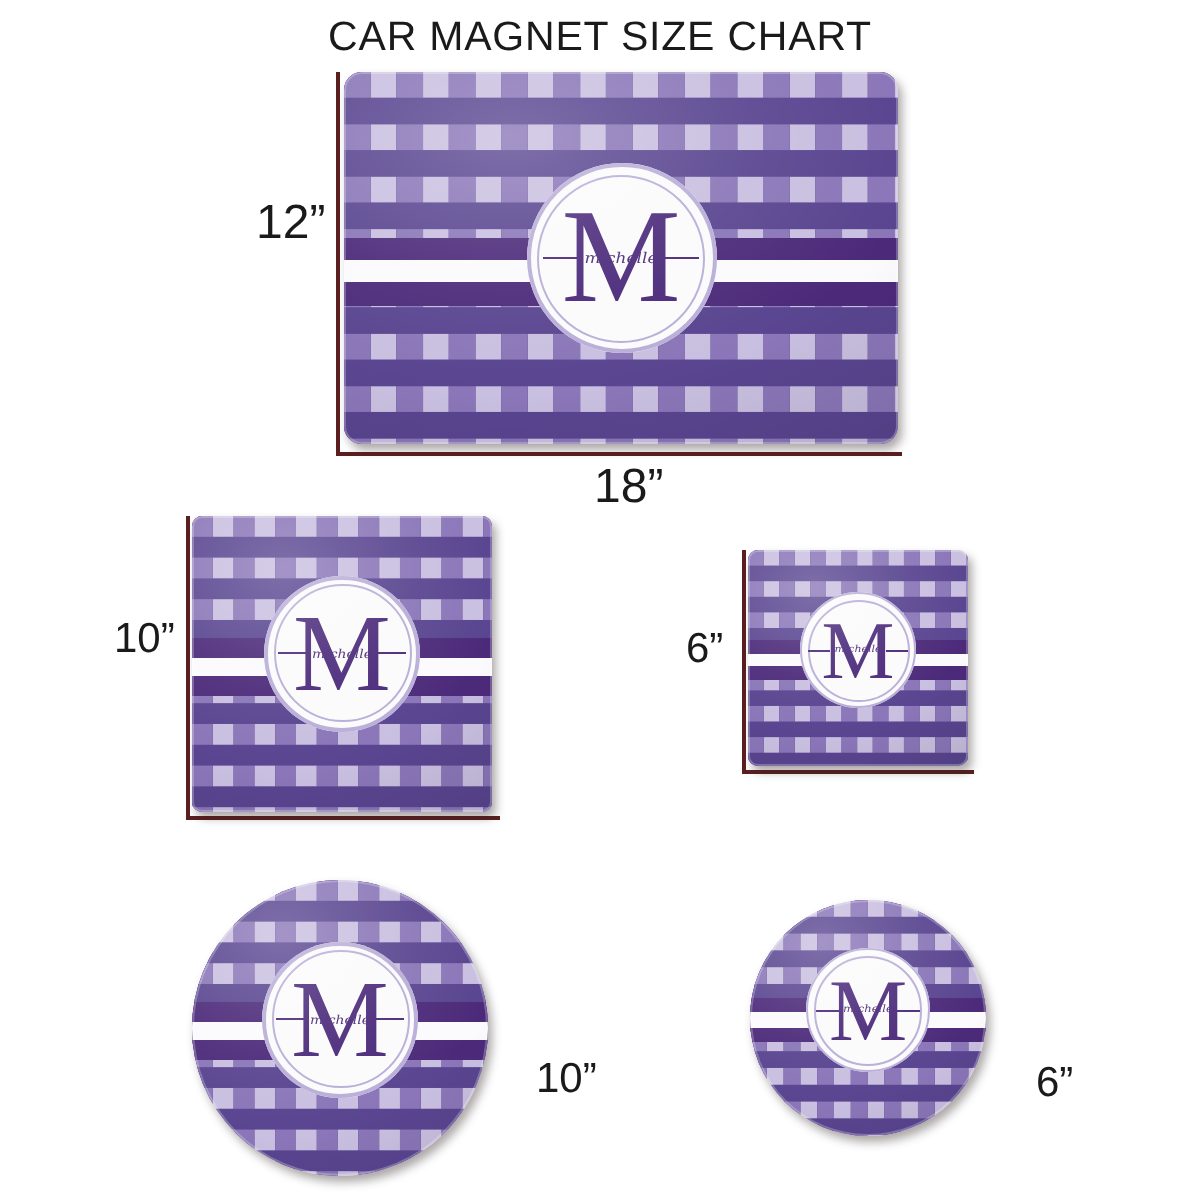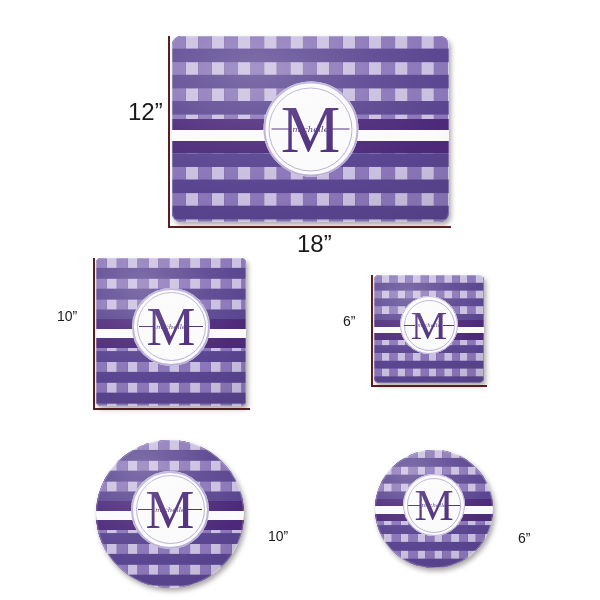--- a/index.html
+++ b/index.html
@@ -40,21 +40,21 @@
     background: #5c1f1f;
   }
   .guide-h {
     position: absolute;
     height: 2px;
     background: #5c1f1f;
   }
 
   .dim-label {
     position: absolute;
-    font-size: 14px;
+    font-size: 21px;
     color: #1a1a1a;
     white-space: nowrap;
     font-family: "Liberation Sans", sans-serif;
   }
   .dim-label.big { font-size: 24px; }
 
   
   .magnet {
     position: absolute;
     overflow: hidden;
@@ -153,20 +153,21 @@
     white-space: nowrap;
     padding: 0 2px;
     transform: scaleY(0.88);
   }
 </style>
 </head>
 <body>
 
 <div id="stage">
 
+  <div id="chart-title">CAR MAGNET SIZE CHART</div>
 
   <div class="guide-v" style="left:168px; top:36px; height:190px;"></div>
   <div class="guide-h" style="left:168px; top:226px; width:283px;"></div>
 
   <div class="dim-label big" style="left:128px; top:98px;">12”</div>
   <div class="dim-label big" style="left:297px; top:230px;text-align:right;">18”</div>
 
   <div class="magnet rect" style="left: 172px; top: 36px; width: 277px; height: 186px; filter: drop-shadow(rgba(40, 25, 25, 0.38) 2px 3px 2.5px);">
     <div class="gingham" style="background-image: repeating-linear-gradient(90deg, rgb(138, 118, 184) 0px, rgb(138, 118, 184) 13.1px, rgba(0, 0, 0, 0) 13.1px, rgba(0, 0, 0, 0) 26.2px), repeating-linear-gradient(0deg, rgb(138, 118, 184) 0px, rgb(138, 118, 184) 13.1px, rgba(0, 0, 0, 0) 13.1px, rgba(0, 0, 0, 0) 26.2px), repeating-linear-gradient(90deg, rgb(76, 42, 122) 0px, rgb(76, 42, 122) 13.1px, rgba(0, 0, 0, 0) 13.1px, rgba(0, 0, 0, 0) 26.2px); background-size: 26.2px 26.2px, 26.2px 26.2px, 26.2px 26.2px; background-position: 0px 0px, 0px 0px, 0px 0px; background-color: rgb(201, 191, 224);">
         <div style="position: absolute; inset: 0px; pointer-events: none; mix-blend-mode: multiply; background-image: repeating-linear-gradient(0deg, rgb(138, 118, 184) 0px, rgb(138, 118, 184) 13.1px, rgba(255, 255, 255, 0) 13.1px, rgba(255, 255, 255, 0) 26.2px); background-size: 26.2px 26.2px; opacity: 0.78;"></div>

